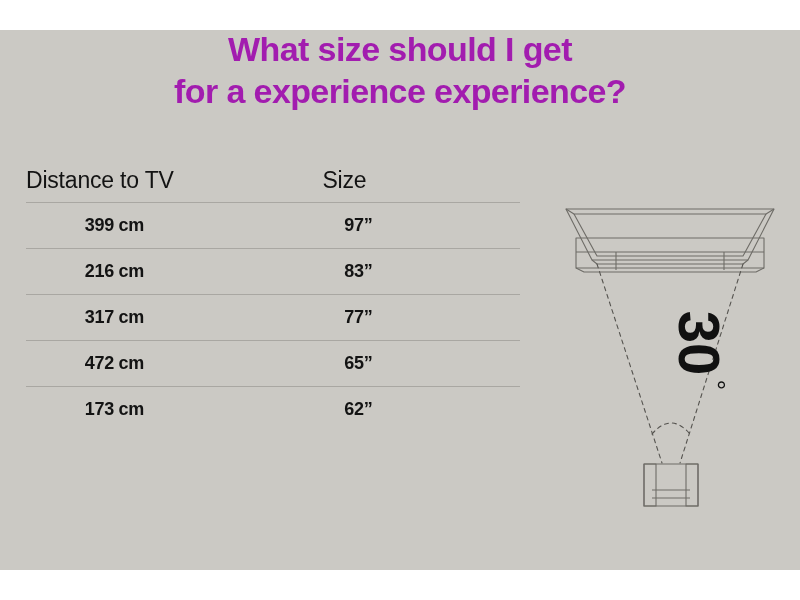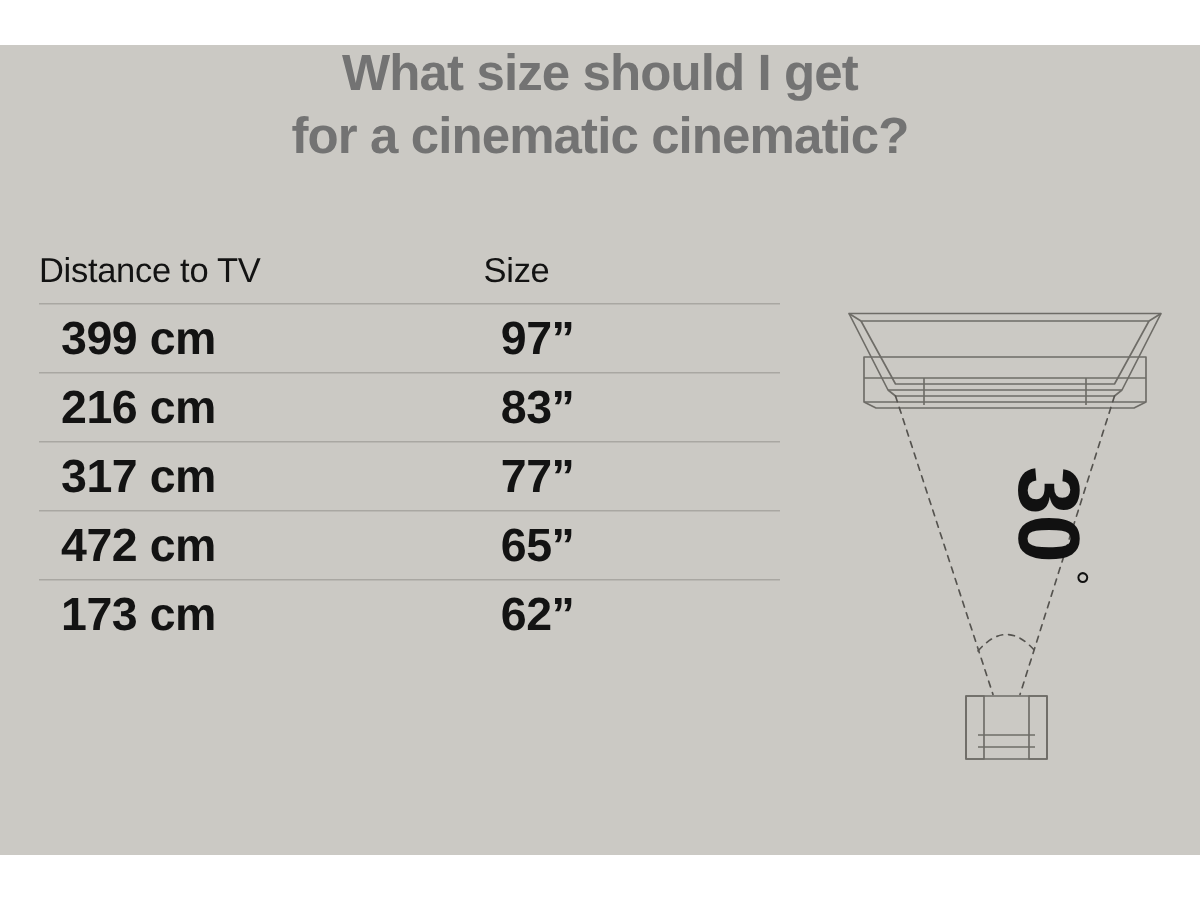--- a/index.html
+++ b/index.html
@@ -32,21 +32,21 @@
     background: #cbc9c4;
   }
 
   
   #heading {
     position: absolute;
     left: 0;
     top: 28px;
     width: 800px;
     text-align: center;
-    color: #737373;
+    color: #a21caf;
     font-family: "Liberation Sans", sans-serif;
     font-weight: bold;
     font-size: 34px;
     line-height: 42px;
     letter-spacing: -0.6px;
   }
   #heading .hl { display: block; }
 
   
   #table-wrap {
@@ -75,21 +75,21 @@
     font-weight: normal;
     letter-spacing: -0.2px;
   }
   th.col-distance { text-align: left; width: 60%; margin-left: 40px; }
   th.col-size     { text-align: left; width: 40%; padding-left: 6px; }
 
   table.size-table tbody tr { border-top: 1px solid #a9a7a2; }
   table.size-table tbody td {
     height: 45px;
     vertical-align: middle;
-    font-size: 31px;
+    font-size: 18px;
     letter-spacing: -0.3px;
   }
   td.cell-distance {
     text-align: left;
     padding-left: 54px;
   }
   td.cell-size {
     text-align: left;
     padding-left: 6px;
   }
@@ -116,21 +116,21 @@
 </style>
 </head>
 <body>
 
 <div id="canvas">
 
   <div id="panel"></div>
 
   <div id="heading">
     <span class="hl">What size should I get</span>
-    <span class="hl">for a cinematic cinematic?</span>
+    <span class="hl">for a experience experience?</span>
   </div>
 
   <div id="table-wrap">
     <table class="size-table">
       <thead>
         <tr>
           <th class="col-distance">Distance to TV</th>
           <th class="col-size">Size</th>
         </tr>
       </thead>

